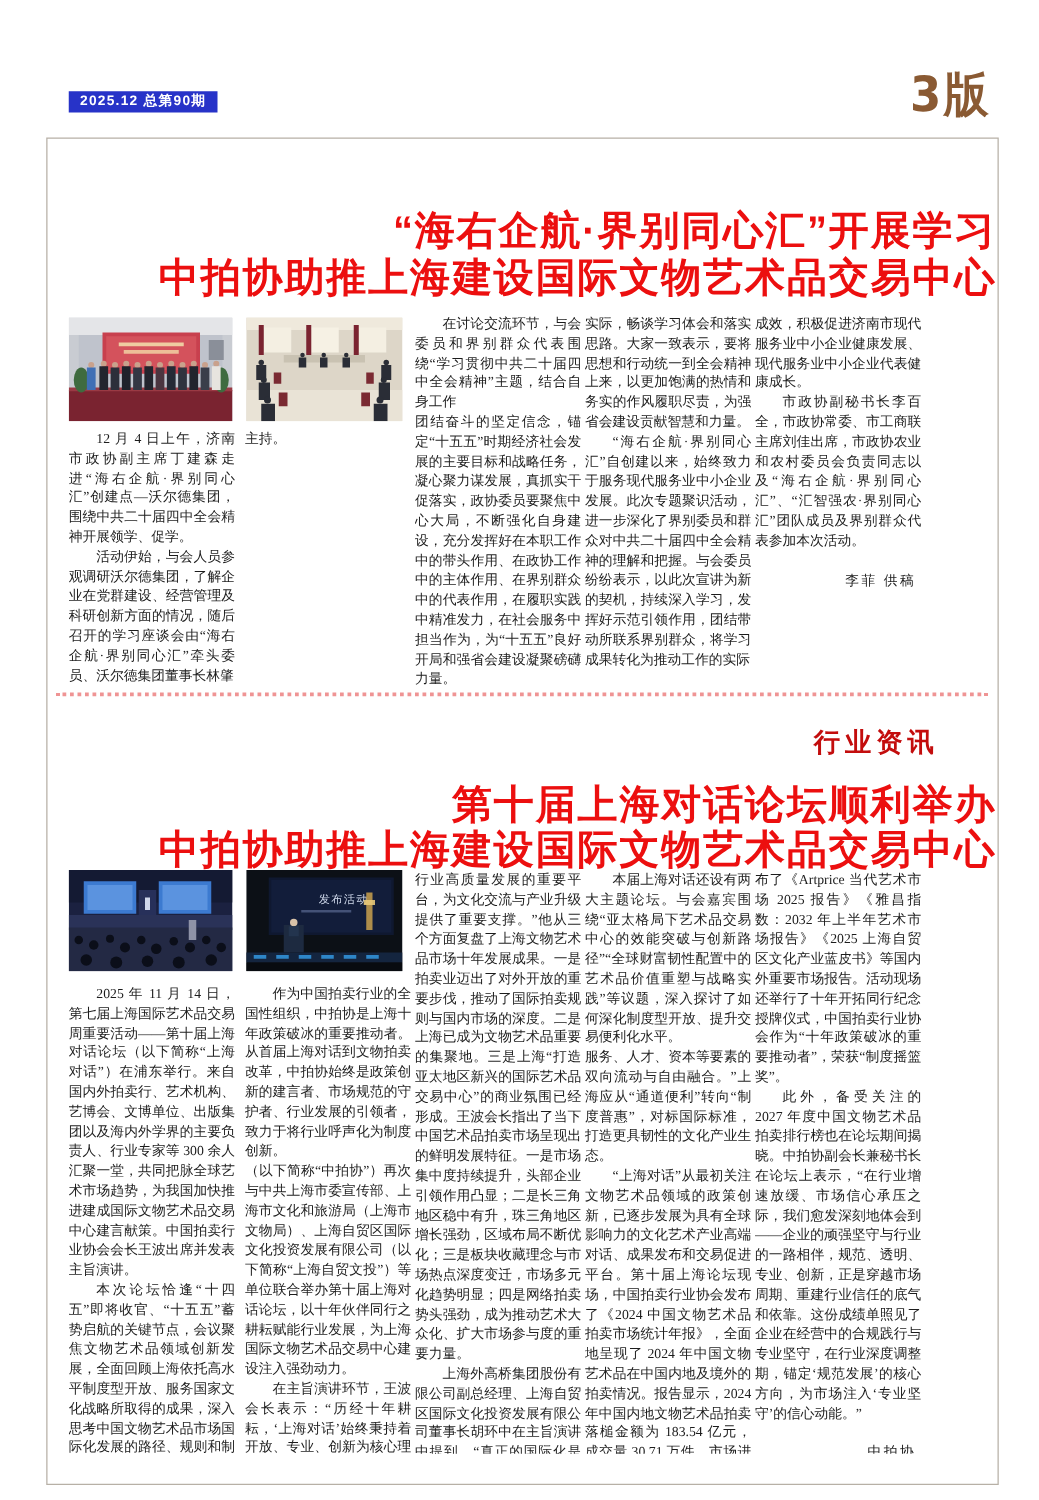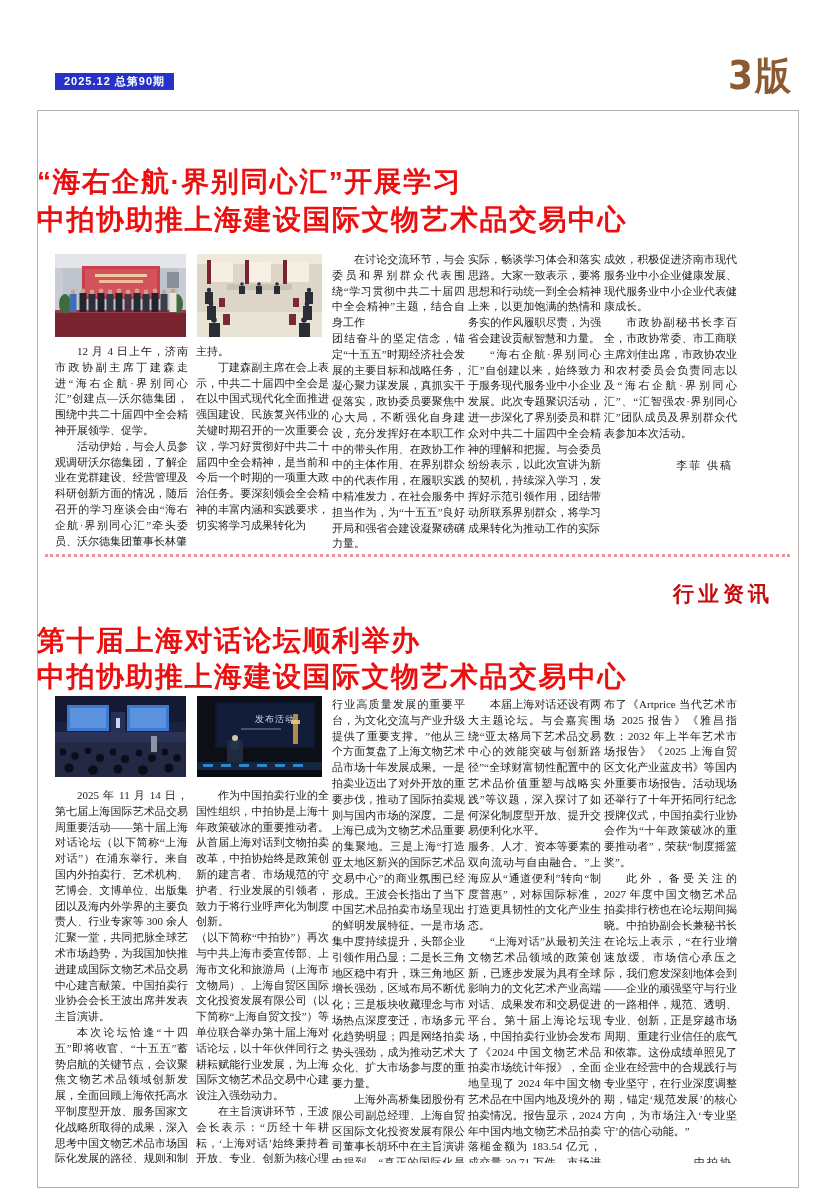--- a/index.html
+++ b/index.html
@@ -18,31 +18,31 @@
     position:absolute;right:38px;top:52px;
     font-family:"DejaVu Sans","Liberation Sans",sans-serif;
     font-size:36px;font-weight:900;color:#8a5a33;letter-spacing:2px;
     transform:scaleY(1.08);
   }
   .frame{
     position:absolute;left:37px;top:110px;width:760px;height:1076px;
     border:1px solid #b7b0a6;background:#fff;
   }
   .headline{
-    position:absolute;left:37px;width:760px;text-align:left;
+    position:absolute;left:37px;width:760px;text-align:right;
     font-family:"Liberation Sans","DejaVu Sans",sans-serif;
-    font-weight:900;color:#ec0f0f;font-size:28px;letter-spacing:1.5px;
+    font-weight:900;color:#ec0f0f;font-size:32px;letter-spacing:1.5px;
     margin:0;white-space:nowrap;
   }
   .a1-t1{top:163px;} .a1-t2{top:201px;}
   .a2-t1{top:622px;} .a2-t2{top:658px;}
   .section-label{
     position:absolute;left:651px;top:580px;
     font-family:"Liberation Serif","DejaVu Serif",serif;
-    font-size:21px;font-weight:700;color:#c30d0d;letter-spacing:4px;margin-left:22px;
+    font-size:21px;font-weight:700;color:#c30d0d;letter-spacing:4px;
   }
   .photo{position:absolute;display:block;}
   .ph1{left:55px;top:254px;}
   .ph2{left:197px;top:254px;}
   .ph3{left:55px;top:696px;}
   .ph4{left:197px;top:696px;}
   .col{
     position:absolute;width:133px;overflow:hidden;
     font-size:11px;line-height:15.8px;text-align:justify;
   }
@@ -149,21 +149,20 @@
     <rect x="92" y="60" width="7" height="11"></rect>
   </g>
 </svg>
 
 <div class="col a1c low c1">
     <p class="para ind">12 月 4 日上午，济南市政协副主席丁建森走进“海右企航·界别同心汇”创建点—沃尔德集团，围绕中共二十届四中全会精神开展领学、促学。</p>
     <p class="para ind">活动伊始，与会人员参观调研沃尔德集团，了解企业在党群建设、经营管理及科研创新方面的情况，随后召开的学习座谈会由“海右企航·界别同心汇”牵头委员、沃尔德集团董事长林肇</p>
   </div>
 <div class="col a1c low c2">
     <p class="para">主持。</p>
-    <p class="para ind">丁建森副主席在会上表示，中共二十届四中全会是在以中国式现代化全面推进强国建设、民族复兴伟业的关键时期召开的一次重要会议，学习好贯彻好中共二十届四中全会精神，是当前和今后一个时期的一项重大政治任务。要深刻领会全会精神的丰富内涵和实践要求，切实将学习成果转化为</p>
   </div>
 <div class="col a1c c3">
     <p class="para ind">在讨论交流环节，与会委员和界别群众代表围绕“学习贯彻中共二十届四中全会精神”主题，结合自身工作</p>
     <p class="para">团结奋斗的坚定信念，锚定“十五五”时期经济社会发展的主要目标和战略任务，凝心聚力谋发展，真抓实干促落实，政协委员要聚焦中心大局，不断强化自身建设，充分发挥好在本职工作中的带头作用、在政协工作中的主体作用、在界别群众中的代表作用，在履职实践中精准发力，在社会服务中担当作为，为“十五五”良好开局和强省会建设凝聚磅礴力量。</p>
   </div>
 <div class="col a1c c4">
     <p class="para">实际，畅谈学习体会和落实思路。大家一致表示，要将思想和行动统一到全会精神上来，以更加饱满的热情和务实的作风履职尽责，为强省会建设贡献智慧和力量。</p>
     <p class="para ind">“海右企航·界别同心汇”自创建以来，始终致力于服务现代服务业中小企业发展。此次专题聚识活动，进一步深化了界别委员和群众对中共二十届四中全会精神的理解和把握。与会委员纷纷表示，以此次宣讲为新的契机，持续深入学习，发挥好示范引领作用，团结带动所联系界别群众，将学习成果转化为推动工作的实际</p>
   </div>
 <div class="col a1c c5">

